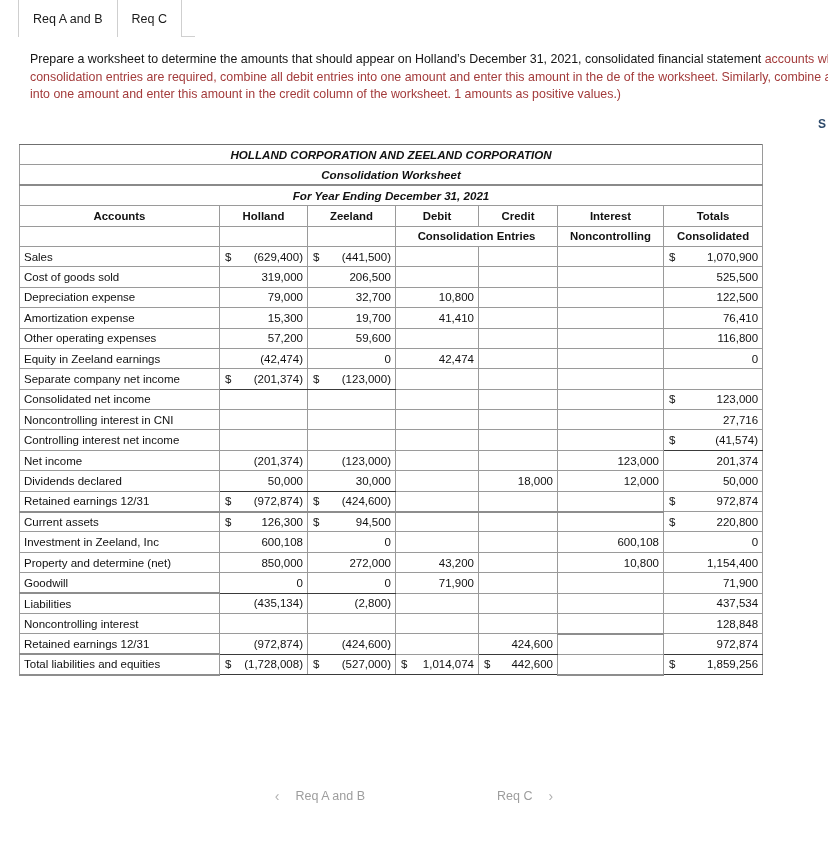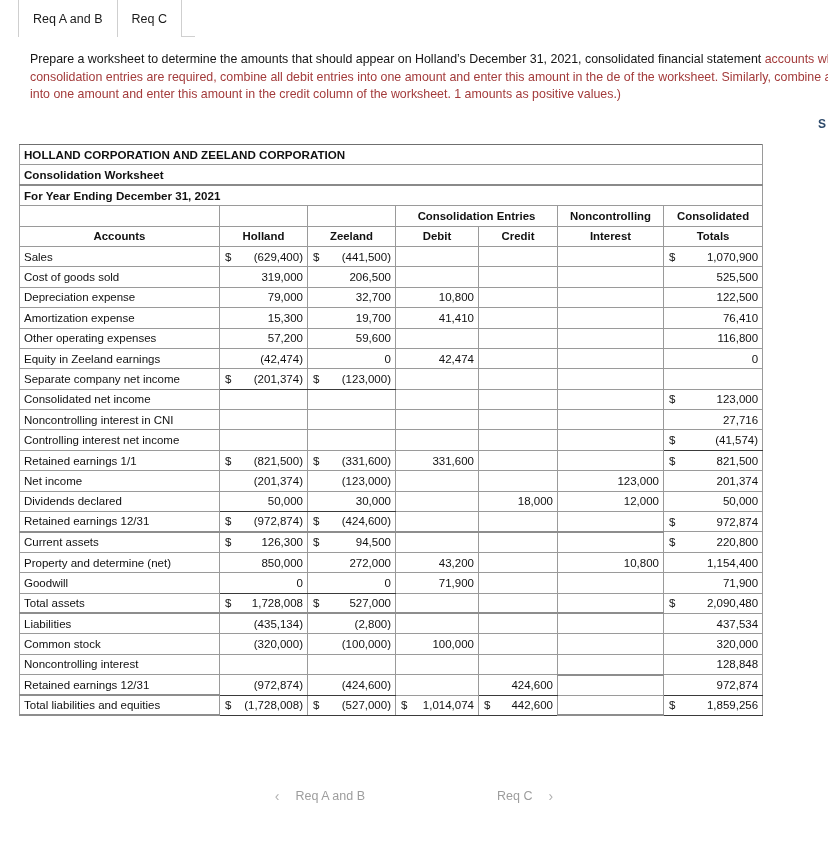--- a/index.html
+++ b/index.html
@@ -67,23 +67,23 @@
     padding: 0 4px;
     border: 1px solid #9a9a9a;
     background: #fff;
     vertical-align: middle;
     white-space: nowrap;
     overflow: hidden;
   }
 
   
   td.title {
-    font-weight: bold; font-size: 11.6px;
+    text-align: center; font-weight: bold; font-size: 11.6px;
     border-left: 1px solid #6f6f6f; border-right: 1px solid #6f6f6f;
-    border-top: none; border-bottom: none;
+    border-top: none; border-bottom: none; font-style: italic;
   }
   tr.title-row-1 td { border-top: 1px solid #6f6f6f; }
   tr.title-row-2 td { border-bottom: 2px solid #8a8a8a; }
   tr.title-row-3 td { border-bottom: 1px solid #9a9a9a; }
 
   
   td.hdr {
     text-align: center; font-weight: bold; font-size: 11.4px;
   }
   td.hdr-blank { border-top: none; }
@@ -154,38 +154,38 @@
         <td class="title" colspan="7">HOLLAND CORPORATION AND ZEELAND CORPORATION</td>
       </tr>
       <tr class="title-row-2">
         <td class="title" colspan="7">Consolidation Worksheet</td>
       </tr>
       <tr class="title-row-3">
         <td class="title" colspan="7">For Year Ending December 31, 2021</td>
       </tr>
 
       <tr>
-        <td class="hdr-blank"></td>
-        <td class="hdr-blank"></td>
-        <td class="hdr-blank"></td>
-        <td class="grp" colspan="2">Consolidation Entries</td>
-        <td class="grp">Noncontrolling</td>
-        <td class="grp">Consolidated</td>
-      </tr>
-
-      <tr>
         <td class="hdr">Accounts</td>
         <td class="hdr">Holland</td>
         <td class="hdr">Zeeland</td>
         <td class="hdr">Debit</td>
         <td class="hdr">Credit</td>
         <td class="hdr">Interest</td>
         <td class="hdr">Totals</td>
       </tr>
 
+      <tr>
+        <td class="hdr-blank"></td>
+        <td class="hdr-blank"></td>
+        <td class="hdr-blank"></td>
+        <td class="grp" colspan="2">Consolidation Entries</td>
+        <td class="grp">Noncontrolling</td>
+        <td class="grp">Consolidated</td>
+      </tr>
+
     <tr>
           <td class="lbl ">Sales</td>
           <td class="money "><span class="ds">$</span><span>(629,400)</span></td>
           <td class="money "><span class="ds">$</span><span>(441,500)</span></td>
           <td class="money inp "><span></span></td>
           <td class="money inp "><span></span></td>
           <td class="money inp "><span></span></td>
           <td class="money inp "><span class="ds">$</span><span>1,070,900</span></td>
         </tr>
         <tr>
@@ -261,29 +261,20 @@
           <td class="money inp "><span>27,716</span></td>
         </tr>
         <tr>
           <td class="lbl ">Controlling interest net income</td>
           <td class="money "><span></span></td>
           <td class="money "><span></span></td>
           <td class="money inp "><span></span></td>
           <td class="money inp "><span></span></td>
           <td class="money inp "><span></span></td>
           <td class="money tb-top tb-bot"><span class="ds">$</span><span>(41,574)</span></td>
-        </tr>
-        <tr>
-          <td class="lbl ">Retained earnings 1/1</td>
-          <td class="money "><span class="ds">$</span><span>(821,500)</span></td>
-          <td class="money "><span class="ds">$</span><span>(331,600)</span></td>
-          <td class="money inp "><span>331,600</span></td>
-          <td class="money inp "><span></span></td>
-          <td class="money inp "><span></span></td>
-          <td class="money inp "><span class="ds">$</span><span>821,500</span></td>
         </tr>
         <tr>
           <td class="lbl ">Net income</td>
           <td class="money "><span>(201,374)</span></td>
           <td class="money "><span>(123,000)</span></td>
           <td class="money inp "><span></span></td>
           <td class="money inp "><span></span></td>
           <td class="money inp "><span>123,000</span></td>
           <td class="money inp "><span>201,374</span></td>
         </tr>
@@ -308,63 +299,54 @@
         <tr>
           <td class="lbl sec-top">Current assets</td>
           <td class="money "><span class="ds">$</span><span>126,300</span></td>
           <td class="money "><span class="ds">$</span><span>94,500</span></td>
           <td class="money inp "><span></span></td>
           <td class="money inp "><span></span></td>
           <td class="money inp "><span></span></td>
           <td class="money inp "><span class="ds">$</span><span>220,800</span></td>
         </tr>
         <tr>
+          <td class="lbl ">Investment in Zeeland, Inc</td>
+          <td class="money "><span>600,108</span></td>
+          <td class="money "><span>0</span></td>
+          <td class="money inp "><span></span></td>
+          <td class="money inp "><span></span></td>
+          <td class="money inp "><span>600,108</span></td>
+          <td class="money inp "><span>0</span></td>
+        </tr>
+        <tr>
           <td class="lbl ">Property and determine (net)</td>
           <td class="money "><span>850,000</span></td>
           <td class="money "><span>272,000</span></td>
           <td class="money inp "><span>43,200</span></td>
           <td class="money inp "><span></span></td>
           <td class="money inp "><span>10,800</span></td>
           <td class="money inp "><span>1,154,400</span></td>
         </tr>
         <tr>
           <td class="lbl ">Goodwill</td>
           <td class="money tb-bot"><span>0</span></td>
           <td class="money tb-bot"><span>0</span></td>
           <td class="money inp "><span>71,900</span></td>
           <td class="money inp "><span></span></td>
           <td class="money inp "><span></span></td>
           <td class="money inp "><span>71,900</span></td>
         </tr>
         <tr>
-          <td class="lbl sec-bot">Total assets</td>
-          <td class="money tb-top sec-bot"><span class="ds">$</span><span>1,728,008</span></td>
-          <td class="money tb-top sec-bot"><span class="ds">$</span><span>527,000</span></td>
-          <td class="money sec-bot"><span></span></td>
-          <td class="money sec-bot"><span></span></td>
-          <td class="money sec-bot"><span></span></td>
-          <td class="money inp tb-top"><span class="ds">$</span><span>2,090,480</span></td>
-        </tr>
-        <tr>
           <td class="lbl sec-top">Liabilities</td>
           <td class="money "><span>(435,134)</span></td>
           <td class="money "><span>(2,800)</span></td>
           <td class="money "><span></span></td>
           <td class="money "><span></span></td>
           <td class="money "><span></span></td>
           <td class="money inp "><span>437,534</span></td>
-        </tr>
-        <tr>
-          <td class="lbl ">Common stock</td>
-          <td class="money "><span>(320,000)</span></td>
-          <td class="money "><span>(100,000)</span></td>
-          <td class="money inp "><span>100,000</span></td>
-          <td class="money inp "><span></span></td>
-          <td class="money inp "><span></span></td>
-          <td class="money inp "><span>320,000</span></td>
         </tr>
         <tr>
           <td class="lbl ">Noncontrolling interest</td>
           <td class="money "><span></span></td>
           <td class="money "><span></span></td>
           <td class="money inp "><span></span></td>
           <td class="money inp "><span></span></td>
           <td class="money inp sec-bot"><span></span></td>
           <td class="money inp "><span>128,848</span></td>
         </tr>

